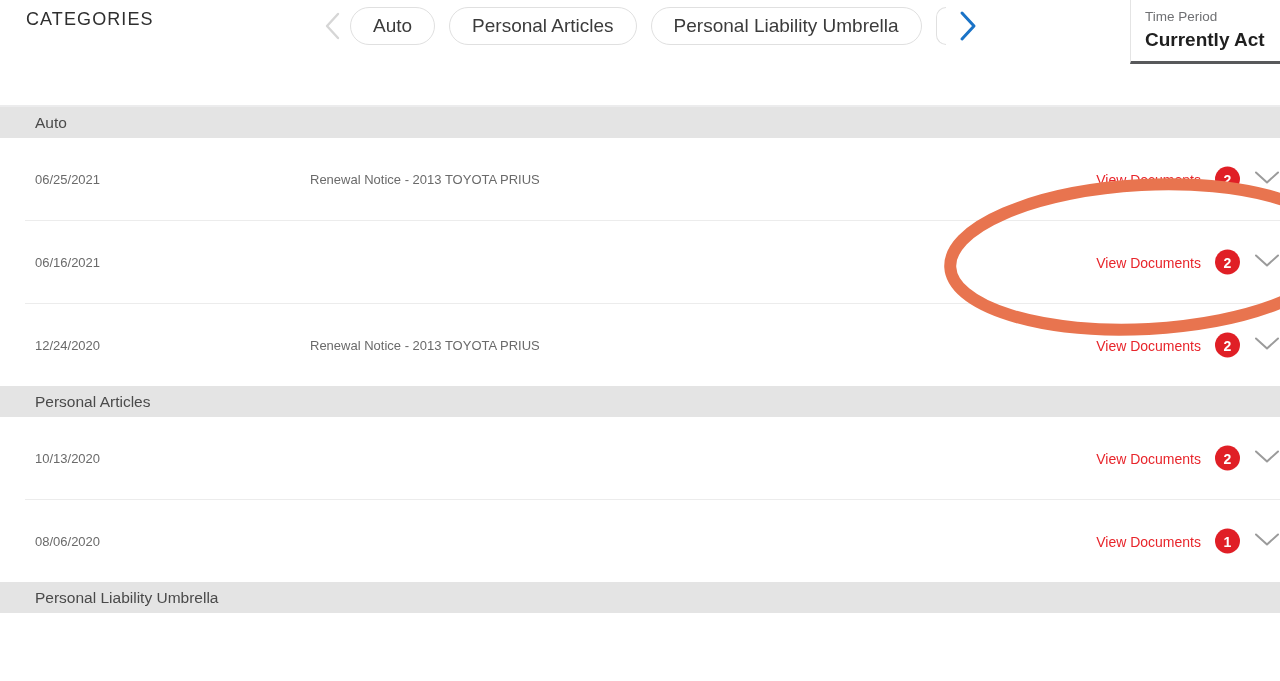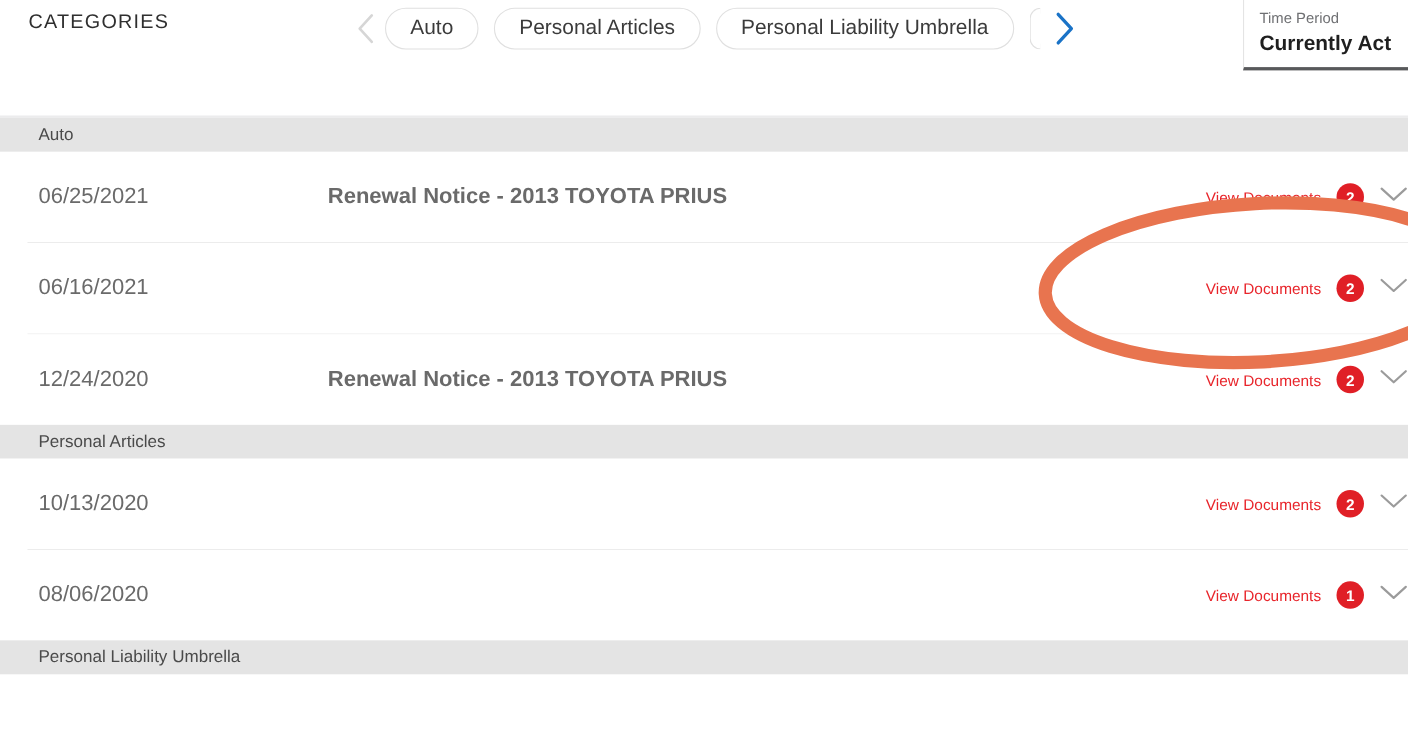--- a/index.html
+++ b/index.html
@@ -164,26 +164,26 @@
   .row::after {
     content: "";
     position: absolute;
     left: 25px; right: 0; bottom: -1px;
     height: 0;
   }
   .row .cell {
     position: absolute;
     top: 50%;
     transform: translateY(-50%);
-    font-size: 20px;
+    font-size: 13px;
     color: #6a6a6a;
     white-space: nowrap;
   }
   .row .cell.c-date { left: 35px; }
-  .row .cell.c-type { left: 298px; font-weight: bold; }
+  .row .cell.c-type { left: 310px; }
 
   .row .actions {
     position: absolute;
     top: 50%;
     transform: translateY(-50%);
     right: -4px;
     display: flex;
     align-items: center;
     gap: 14px;
   }

